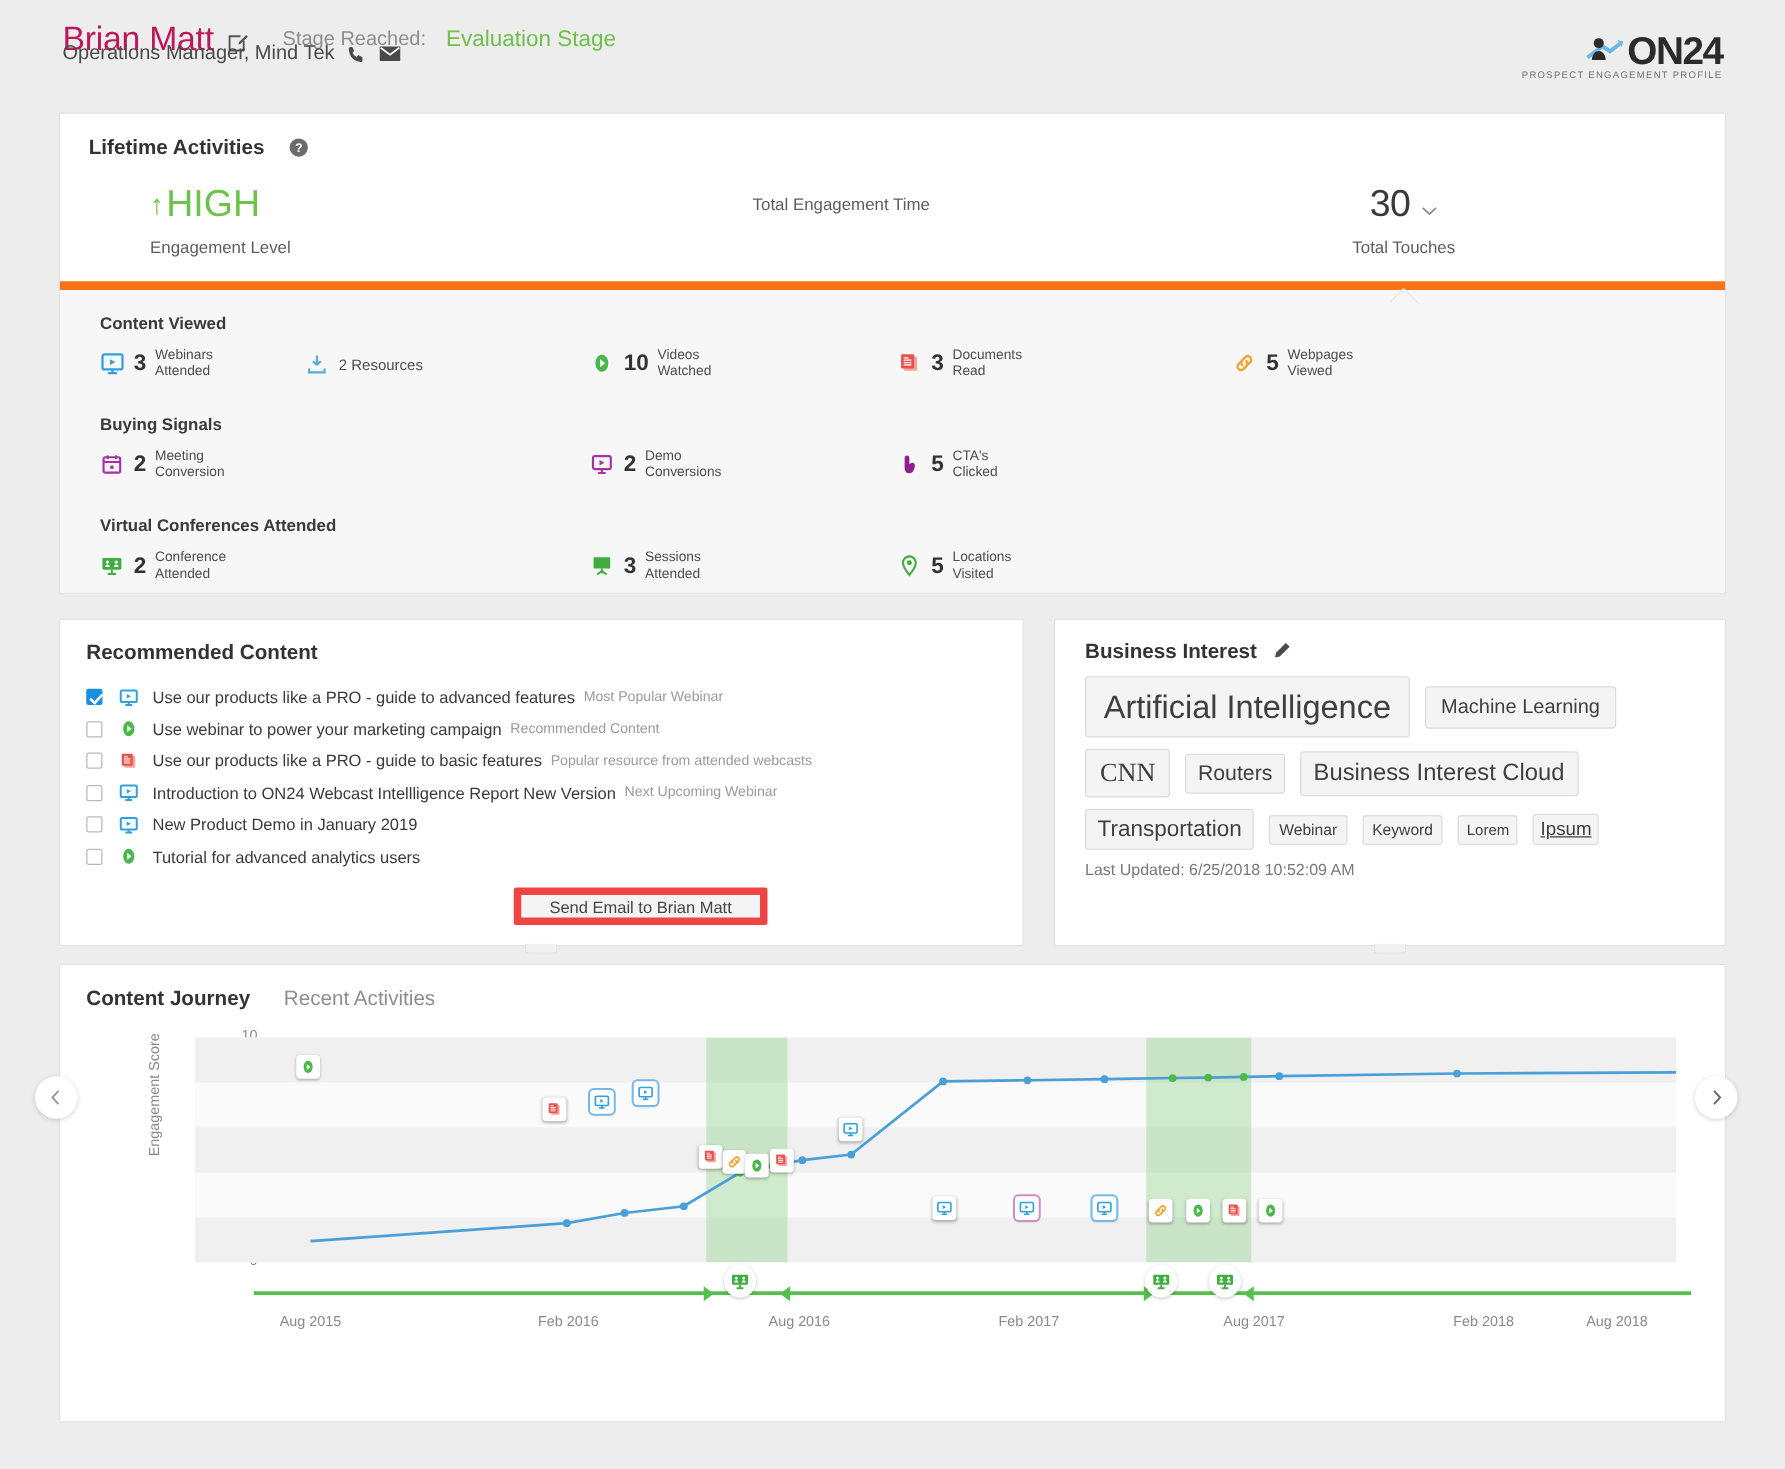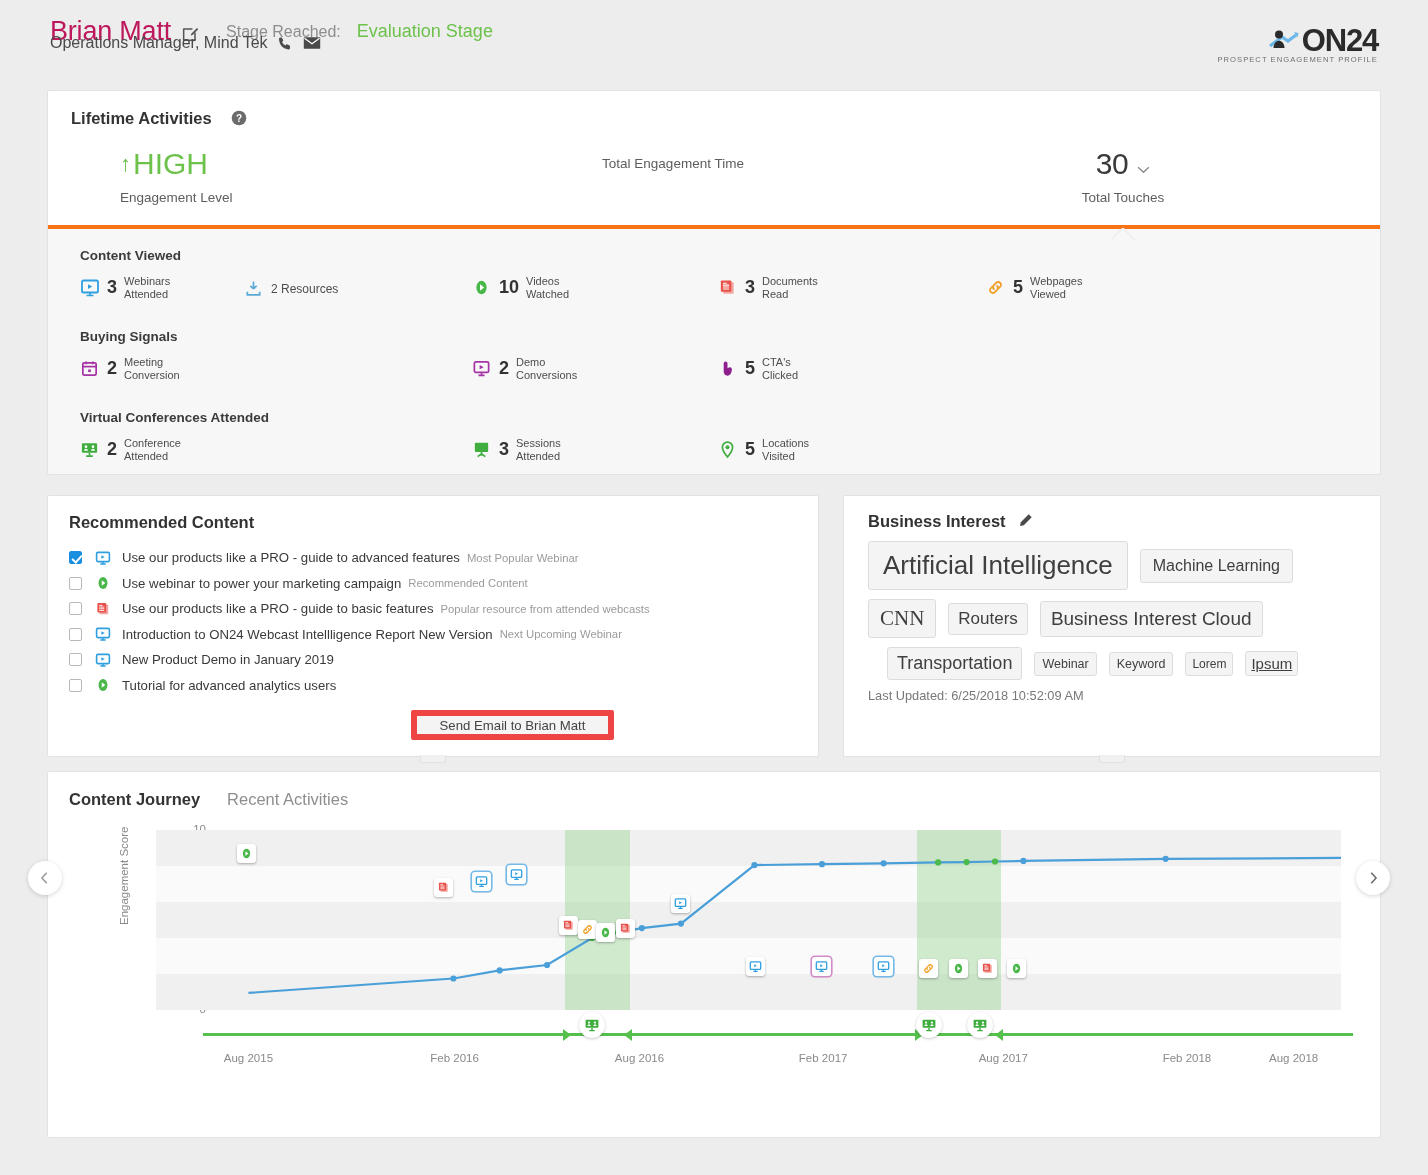--- a/index.html
+++ b/index.html
@@ -38,21 +38,21 @@
   .summary-row { position: absolute; top: 56px; width: 100%; height: 78px; }
   .sm-col { position: absolute; text-align: center; }
   .sm-big { font-size: 30px; color: #3a3a3a; font-weight: 400; letter-spacing: -0.5px; white-space: nowrap; }
   .sm-lbl { font-size: 13.5px; color: #5d5d5d; margin-top: 9px; }
   .eng-level { color: #6cc24a; font-size: 30px; display: flex; align-items: center; }
   .eng-arrow { font-size: 22px; margin-right: 2px; }
   .touch-wrap { display: flex; align-items: center; justify-content: center; gap: 9px; }
   .chev-dn { width: 13px; height: 8px; }
 
   .la-bottom { position: absolute; left: 0; top: 134px; width: 100%; bottom: 0;
-               background: #f7f7f7; border-top: 4px solid #f97316; }
+               background: #f7f7f7; border-top: 7px solid #f97316; }
   .notch { position: absolute; top: -1px; width: 24px; height: 12px; overflow: hidden; }
   .notch:after { content: ""; position: absolute; left: 2px; top: 3px; width: 17px; height: 17px;
                  background: #f7f7f7; border-left: 1px solid #e8e8e8; border-top: 1px solid #e8e8e8;
                  transform: rotate(45deg); }
   .grp-title { position: absolute; font-size: 13.5px; font-weight: bold; color: #3b3b3b; }
   .stat { position: absolute; display: flex; align-items: center; gap: 7px; }
   .stat-ico { width: 20px; height: 20px; flex: 0 0 20px; }
   .stat-num { font-size: 18px; color: #333; font-weight: bold; }
   .stat-lbl { font-size: 11px; color: #4d4d4d; line-height: 12.5px; }
   .stat-lbl-1 { font-size: 12px; color: #4d4d4d; }
@@ -431,21 +431,21 @@
       <svg viewBox="0 0 16 16" width="15" height="15">
           <path d="M11.4 1.4l3.2 3.2-8.4 8.4-4 .8.8-4z" fill="#4a4a4a"></path>
         </svg>
     </span>
     <div class="bi-cloud" id="bi-cloud">
         <span class="tag" style="font-size: 26px; padding: 8px 14px;">Artificial Intelligence</span>
         <span class="tag" style="font-size: 16px; padding: 7px 12px;">Machine Learning</span>
         <span class="tag" style="font-size: 21px; padding: 6px 11px; font-family: Liberation Serif, serif;">CNN</span>
         <span class="tag" style="font-size: 17px; padding: 5px 9px;">Routers</span>
         <span class="tag" style="font-size: 19px; padding: 6px 10px;">Business Interest Cloud</span>
-        <span class="tag" style="font-size: 18px; padding: 5px 9px; margin-left: 19px;">Transportation</span>
+        <span class="tag" style="font-size: 18px; padding: 5px 9px;">Transportation</span>
         <span class="tag" style="font-size: 12.5px; padding: 4px 7px;">Webinar</span>
         <span class="tag" style="font-size: 12.5px; padding: 4px 7px;">Keyword</span>
         <span class="tag" style="font-size: 12px; padding: 4px 6px;">Lorem</span>
         <span class="tag" style="font-size: 15px; padding: 3px 5px; text-decoration: underline;">Ipsum</span>
       </div>
     <div class="bi-updated">Last Updated: 6/25/2018 10:52:09 AM</div>
     <div class="card-handle"></div>
   </div>
 
   <div class="card" id="journey">

